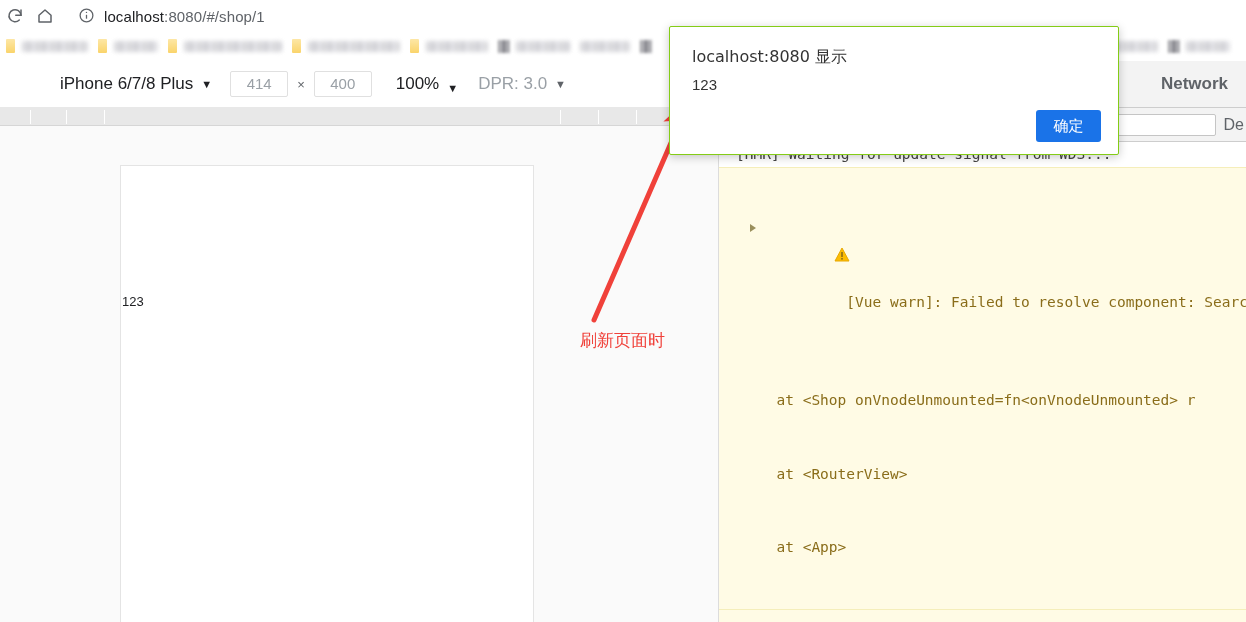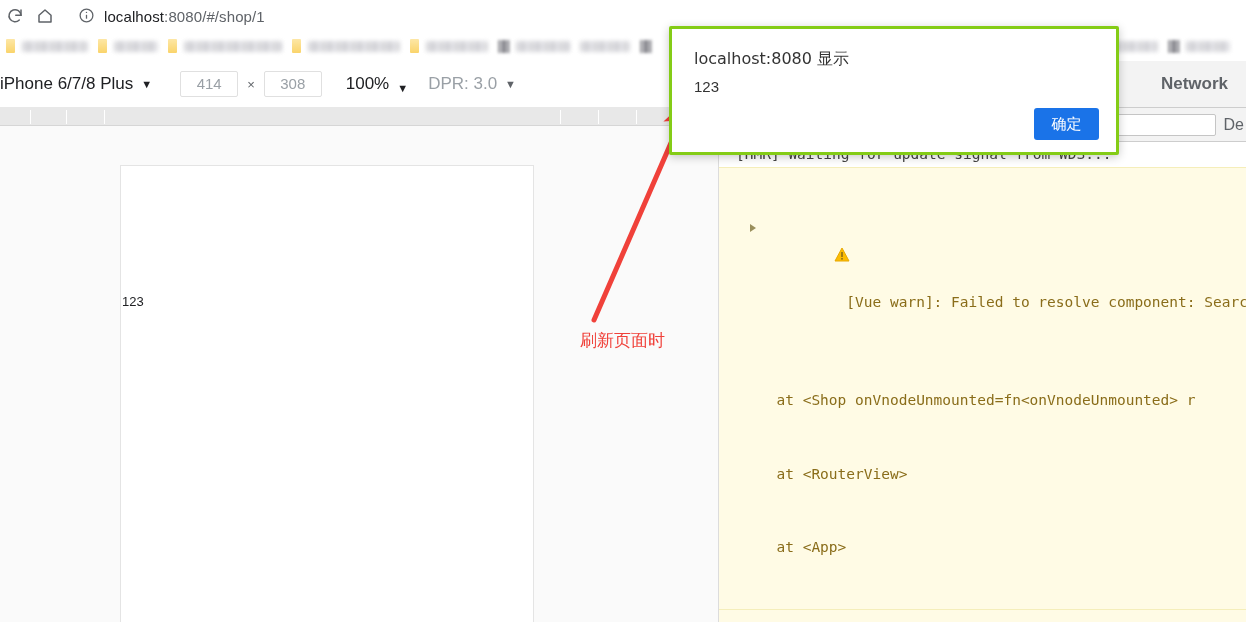--- a/index.html
+++ b/index.html
@@ -61,27 +61,27 @@
   }
   .bm-sep { width: 1px; height: 16px; background: #dadce0; margin: 0 8px; flex: none; }
 
   
   .device-bar {
     position: absolute; left: 0; top: 61px; width: 719px; height: 47px;
     background: #ffffff; display: flex; align-items: center;
     border-bottom: 1px solid #e8e8e8;
   }
   .device-select {
-    font-size: 17px; color: #202124; display: flex; align-items: center;
+    margin-left: 60px; font-size: 17px; color: #202124; display: flex; align-items: center;
   }
   .caret { margin-left: 8px; font-size: 11px; color: #202124; }
   .dim-input {
     width: 58px; height: 26px; border: 1px solid #e0e0e0; border-radius: 2px;
     background: #fff; font-size: 15px; color: #9aa0a6; text-align: center;
-    line-height: 24px; margin-left: 28px;
+    line-height: 24px; margin-left: 18px;
   }
   .times { font-size: 13px; color: #5f6368; margin: 0 9px; }
   .zoom-sel { margin-left: 24px; font-size: 17px; color: #202124; display: flex; align-items: flex-end; }
   .dpr-sel { margin-left: 20px; font-size: 17px; color: #9aa0a6; display: flex; align-items: center; }
   .dpr-sel .caret { color: #5f6368; }
 
   
   .ruler {
     position: absolute; left: 0; top: 108px; width: 719px; height: 18px;
     background: #e8e8e8; border-bottom: 1px solid #d6d6d6;
@@ -154,21 +154,21 @@
   }
   .disclosure {
     position: absolute; left: 31px; top: 7px;
     width: 0; height: 0; border-left: 6px solid #9a8f5c;
     border-top: 4px solid transparent; border-bottom: 4px solid transparent;
   }
 
   
   .dialog {
     position: absolute; left: 669px; top: 26px; width: 450px; height: 129px;
-    background: #ffffff; border: 3px solid #84cc16; border-radius: 2px;
+    background: #ffffff; border: 1px solid #84cc16; border-radius: 2px;
     box-shadow: 0 2px 10px rgba(0,0,0,.22);
     z-index: 40;
   }
   .dlg-title {
     position: absolute; left: 22px; top: 20px;
     font-size: 16px; color: #333333;
     font-family: "DejaVu Sans", sans-serif;
   }
   .dlg-body {
     position: absolute; left: 22px; top: 49px;
@@ -253,21 +253,21 @@
       </div>
   </div>
 
   <div class="device-bar">
     <div class="device-select">
       <span>iPhone 6/7/8 Plus</span>
       <span class="caret">▼</span>
     </div>
     <div class="dim-input">414</div>
     <span class="times">×</span>
-    <div class="dim-input" style="margin-left:0">308</div>
+    <div class="dim-input" style="margin-left:0">400</div>
     <div class="zoom-sel">
       <span>100%</span>
       <span class="caret">▼</span>
     </div>
     <div class="dpr-sel">
       <span>DPR: 3.0</span>
       <span class="caret">▼</span>
     </div>
   </div>
 

